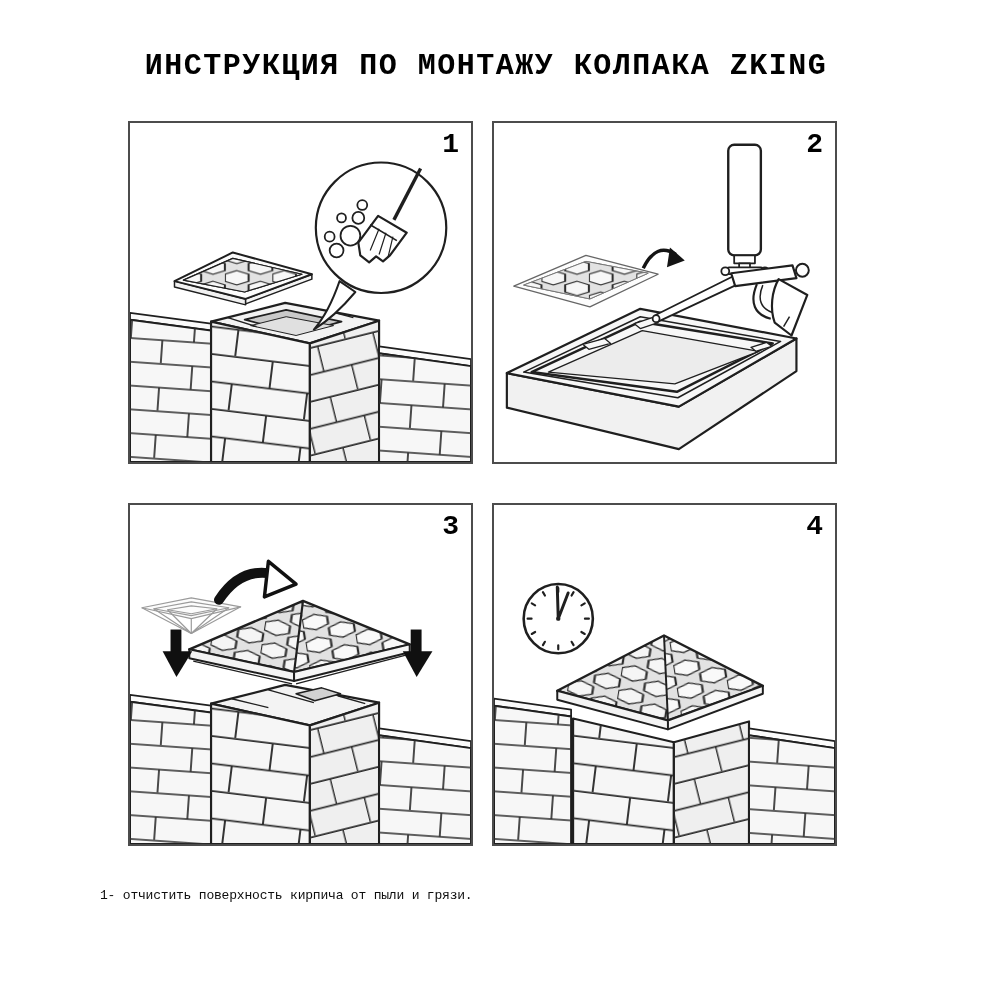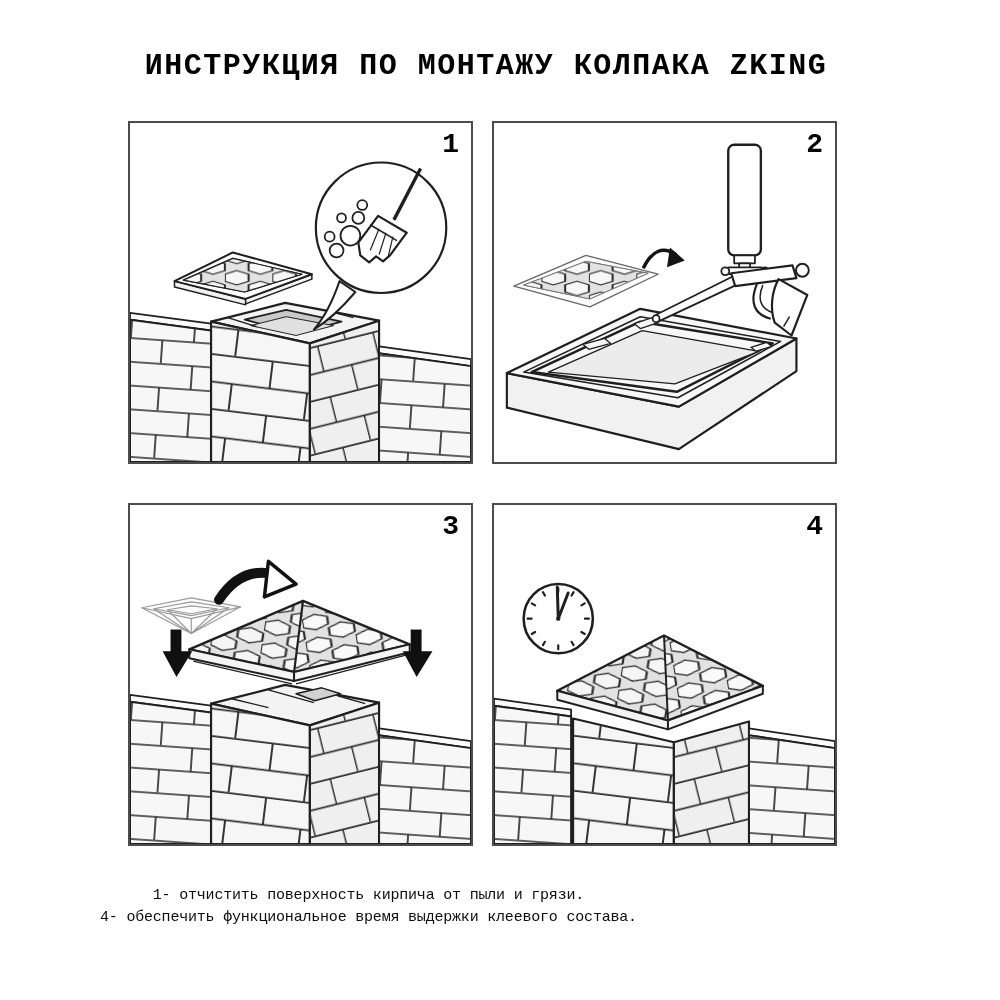--- a/index.html
+++ b/index.html
@@ -8,22 +8,22 @@
   .title{position:absolute;left:0;right:0;top:33px;margin:0;text-align:center;
          font-size:30px;font-weight:bold;letter-spacing:1.5px;color:#000;}
   .panel{position:absolute;width:345px;height:343px;border:2px solid #4c4c4c;
          box-sizing:border-box;background:#fff;}
   .panel svg{position:absolute;left:0;top:0;width:100%;height:100%;}
   .panel .num{position:absolute;top:6px;right:12px;font-size:28px;font-weight:bold;color:#000;}
   #p1{left:128px;top:105px;}
   #p2{left:492px;top:105px;}
   #p3{left:128px;top:487px;}
   #p4{left:492px;top:487px;}
-  .notes{position:absolute;left:100px;top:869px;font-size:15px;line-height:22px;
-         letter-spacing:-0.2px;color:#0d0d0d;text-align:center;}
+  .notes{position:absolute;left:100px;top:869px;font-size:13px;line-height:22px;
+         letter-spacing:-0.2px;color:#0d0d0d;}
   .notes div{white-space:nowrap;}
   .defs-holder{position:absolute;width:0;height:0;overflow:hidden;}
 </style>
 </head>
 <body>
 
 <div class="page">
 
   <h1 class="title">ИНСТРУКЦИЯ ПО МОНТАЖУ КОЛПАКА ZKING</h1>
 
@@ -263,16 +263,15 @@
           <circle cx="65" cy="115" r="2.2" fill="#1f1f1f" stroke="none"></circle>
         </g>
       </svg>
       <div class="num">4</div>
     </div>
 
   </div>
 
   <div class="notes">
     <div>1- отчистить поверхность кирпича от пыли и грязи.</div>
-    <div>4- обеспечить функциональное время выдержки клеевого состава.</div>
   </div>
 
 </div>
 
 </body></html>

